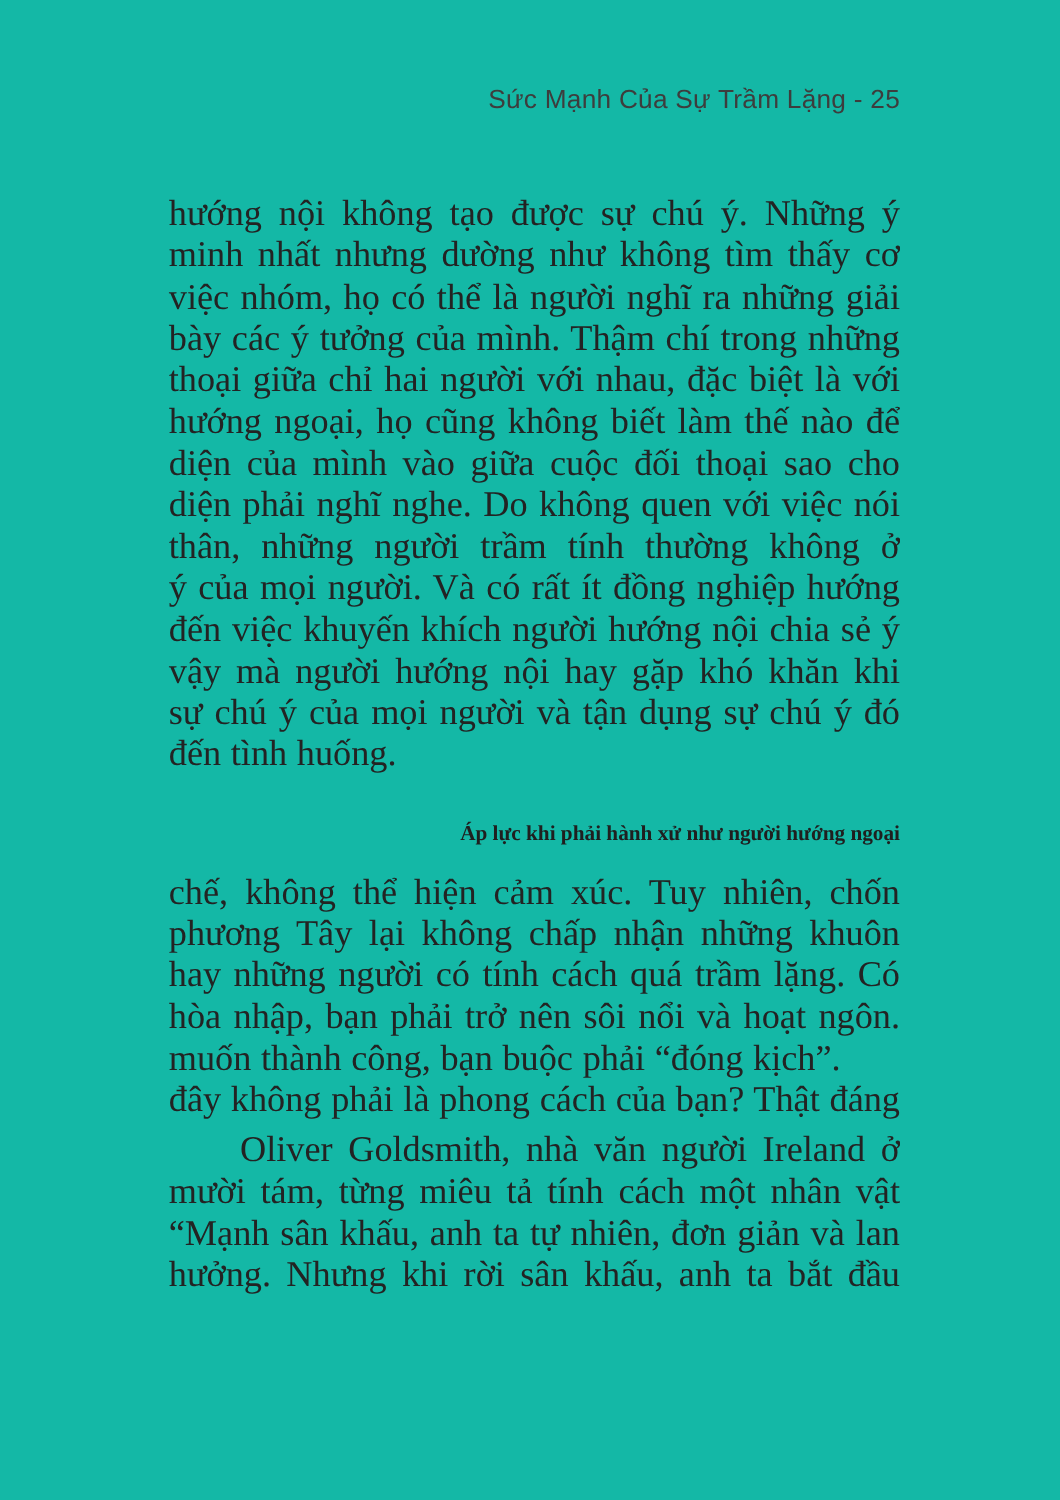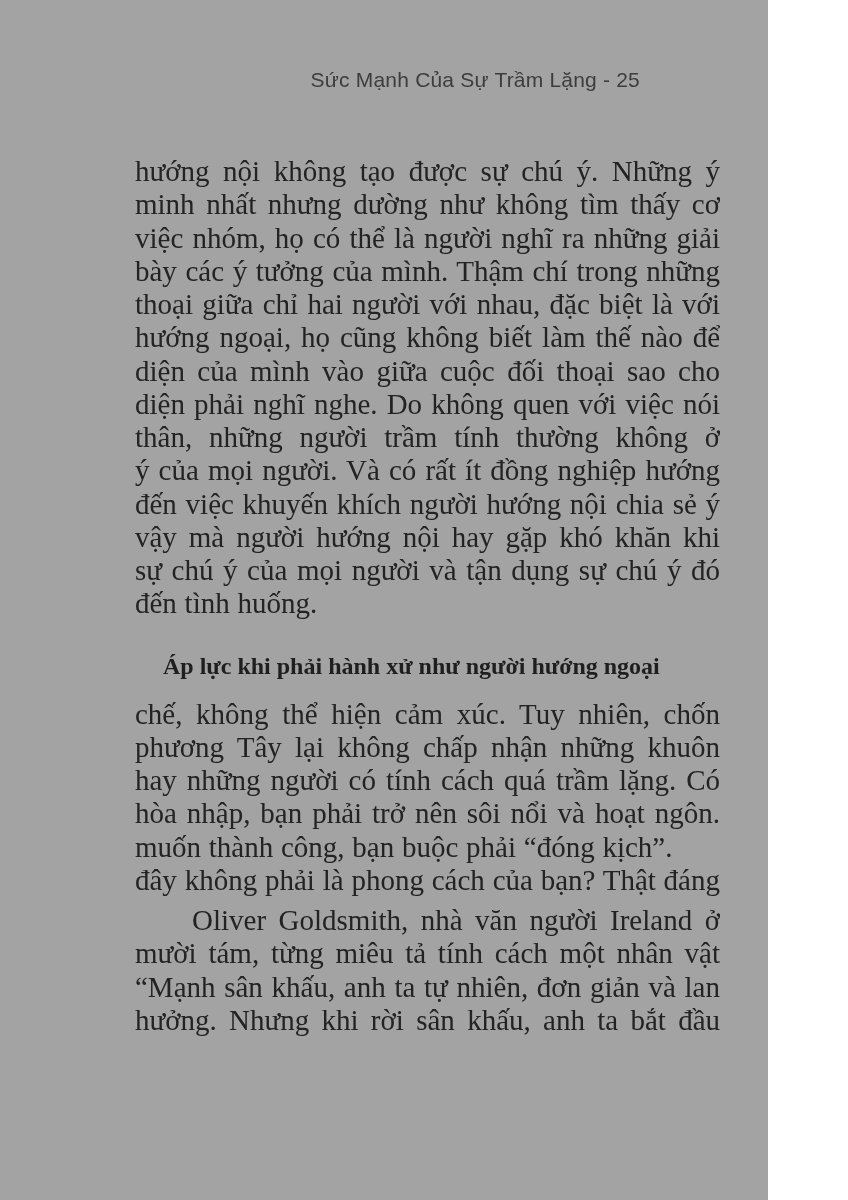--- a/index.html
+++ b/index.html
@@ -1,21 +1,21 @@
 <!DOCTYPE html>
 <html><head>
 <meta charset="utf-8">
 <style>
   * { margin: 0; padding: 0; box-sizing: border-box; }
   html, body { background: #ffffff; }
   .page {
     position: relative;
-    width: 768px;
+    width: 848px;
     height: 1200px;
-    background: #a3a3a3;
+    background: #14b8a6;
     font-family: "Liberation Serif", serif;
     color: #232323;
     overflow: hidden;
   }
   .running-head {
     position: absolute;
     top: 68px;
     right: 128px;
     font-family: "Liberation Sans", sans-serif;
     font-size: 21px;
@@ -36,24 +36,24 @@
     height: 33.25px;
     text-align: justify;
     text-align-last: justify;
     overflow: hidden;
     word-spacing: 0.5px;
     margin-left: 22px;
   }
   .ln.last { text-align-last: left; }
   .ln.indent { padding-left: 57px; }
   .heading {
-    font-size: 24px;
+    font-size: 17px;
     font-weight: bold;
     color: #1f1f1f;
-    text-align: left;
+    text-align: right;
     padding-left: 50px;
     line-height: 33px;
     margin: 29px 0 15px 0;
     white-space: nowrap;
   }
 </style>
 </head>
 <body>
 
 <div class="page">

